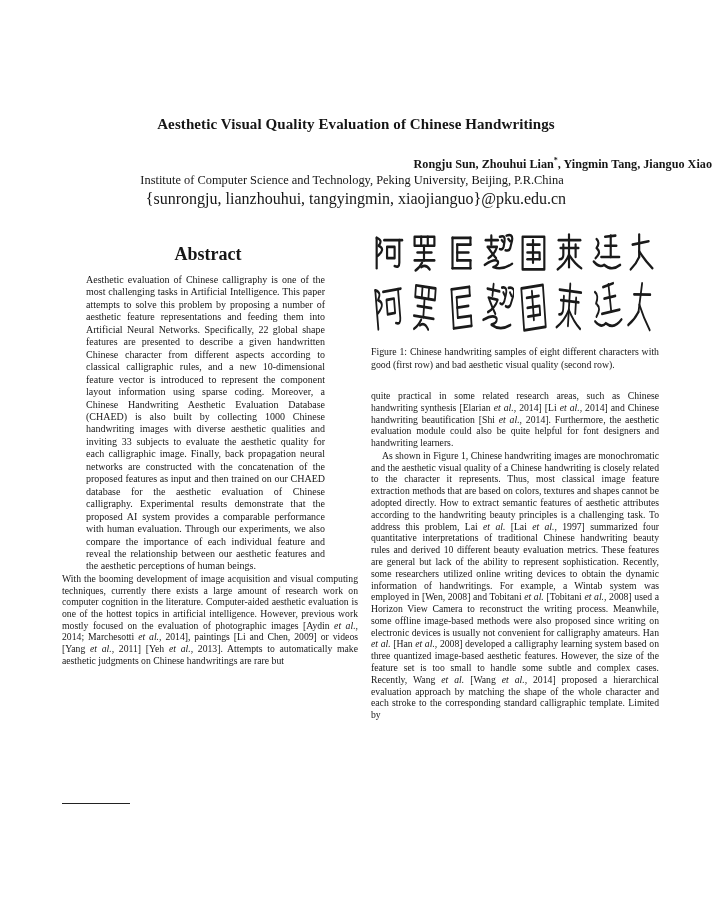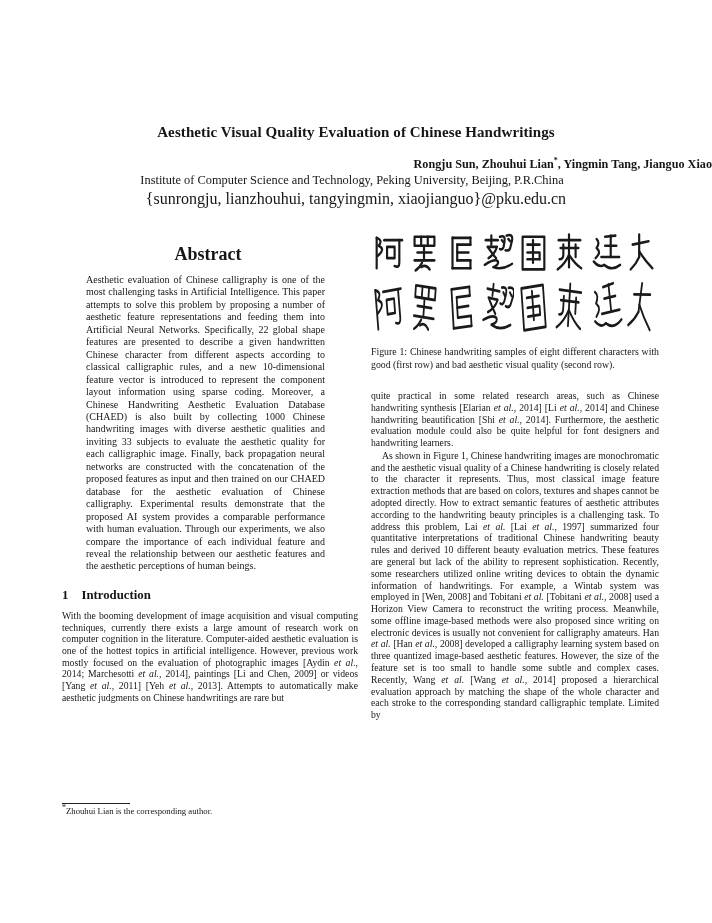--- a/index.html
+++ b/index.html
@@ -13,21 +13,21 @@
     position: relative;
     width: 712px; height: 923px;
     background: #ffffff;
     overflow: hidden;
   }
   .paper-title {
     position: absolute; top: 108px; left: 0; right: 0;
     text-align: center;
     font-size: 15px; font-weight: bold;
     letter-spacing: 0.1px;
-    margin: 16px;
+    margin: 8px;
   }
   .authors {
     position: absolute; top: 157px; left: 0; right: 0;
     text-align: right;
     font-size: 12.2px; font-weight: bold;
   }
   .authors sup, .footnote sup {
     font-size: 8px; vertical-align: super; line-height: 0;
   }
   .affiliation {
@@ -98,29 +98,25 @@
 <div class="page">
 
   <h1 class="paper-title">Aesthetic Visual Quality Evaluation of Chinese Handwritings</h1>
   <div class="authors">Rongju Sun, Zhouhui Lian<sup>*</sup>, Yingmin Tang, Jianguo Xiao</div>
   <div class="affiliation">Institute of Computer Science and Technology, Peking University, Beijing, P.R.China</div>
   <div class="email">{sunrongju, lianzhouhui, tangyingmin, xiaojianguo}@pku.edu.cn</div>
 
   <div class="col-left">
     <div class="abstract-heading">Abstract</div>
     <div class="abstract-body">Aesthetic evaluation of Chinese calligraphy is one of the most challenging tasks in Artificial Intelligence. This paper attempts to solve this problem by proposing a number of aesthetic feature representations and feeding them into Artificial Neural Networks. Specifically, 22 global shape features are presented to describe a given handwritten Chinese character from different aspects according to classical calligraphic rules, and a new 10-dimensional feature vector is introduced to represent the component layout information using sparse coding. Moreover, a Chinese Handwriting Aesthetic Evaluation Database (CHAED) is also built by collecting 1000 Chinese handwriting images with diverse aesthetic qualities and inviting 33 subjects to evaluate the aesthetic quality for each calligraphic image. Finally, back propagation neural networks are constructed with the concatenation of the proposed features as input and then trained on our CHAED database for the aesthetic evaluation of Chinese calligraphy. Experimental results demonstrate that the proposed AI system provides a comparable performance with human evaluation. Through our experiments, we also compare the importance of each individual feature and reveal the relationship between our aesthetic features and the aesthetic perceptions of human beings.</div>
-    <div class="section-heading">
-      <span class="sec-num">1</span><span>Introduction</span>
-    </div>
     <div class="body-par">With the booming development of image acquisition and visual computing techniques, currently there exists a large amount of research work on computer cognition in the literature. Computer-aided aesthetic evaluation is one of the hottest topics in artificial intelligence. However, previous work mostly focused on the evaluation of photographic images [Aydin <i>et al.</i>, 2014; Marchesotti <i>et al.</i>, 2014], paintings [Li and Chen, 2009] or videos [Yang <i>et al.</i>, 2011] [Yeh <i>et al.</i>, 2013]. Attempts to automatically make aesthetic judgments on Chinese handwritings are rare but</div>
   </div>
 
   <div class="footnote">
     <div class="footnote-rule"></div>
-    <div class="footnote-text"><sup>*</sup>Zhouhui Lian is the corresponding author.</div>
   </div>
 
   <div class="col-right">
     <div class="figure1">
       <div class="fig-row good" id="fig-row-good">
           <svg viewBox="0 0 36 40" width="34" height="45" preserveAspectRatio="none" class="glyph-svg">
             <g>
               <path d="M6 7 V34" fill="none" stroke="#1a1a1a" stroke-width="2.3" stroke-linecap="round" stroke-linejoin="round"></path>
               <path d="M6 7 Q13 9 8 14 Q16 17 7 23" fill="none" stroke="#1a1a1a" stroke-width="2.3" stroke-linecap="round" stroke-linejoin="round"></path>
               <path d="M14 9 H33" fill="none" stroke="#1a1a1a" stroke-width="2.3" stroke-linecap="round" stroke-linejoin="round"></path>

